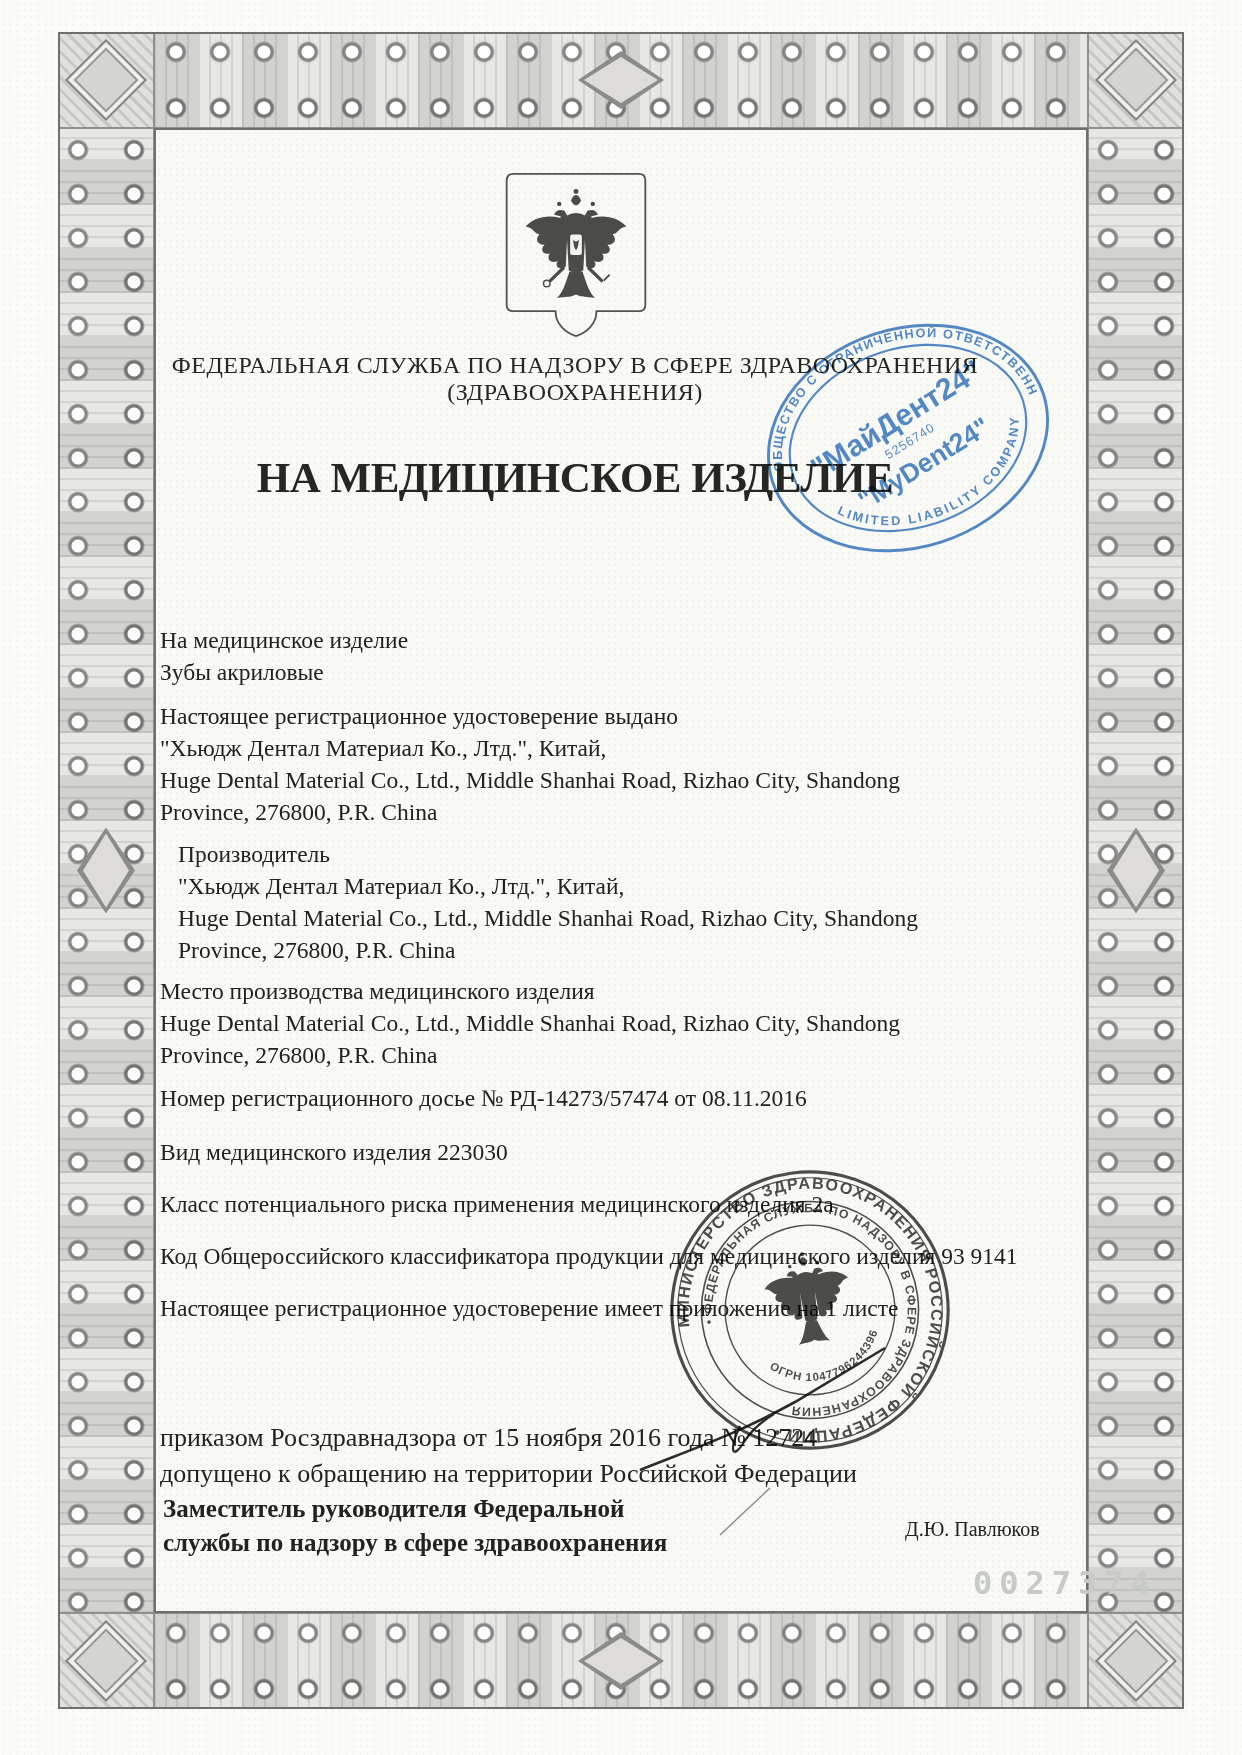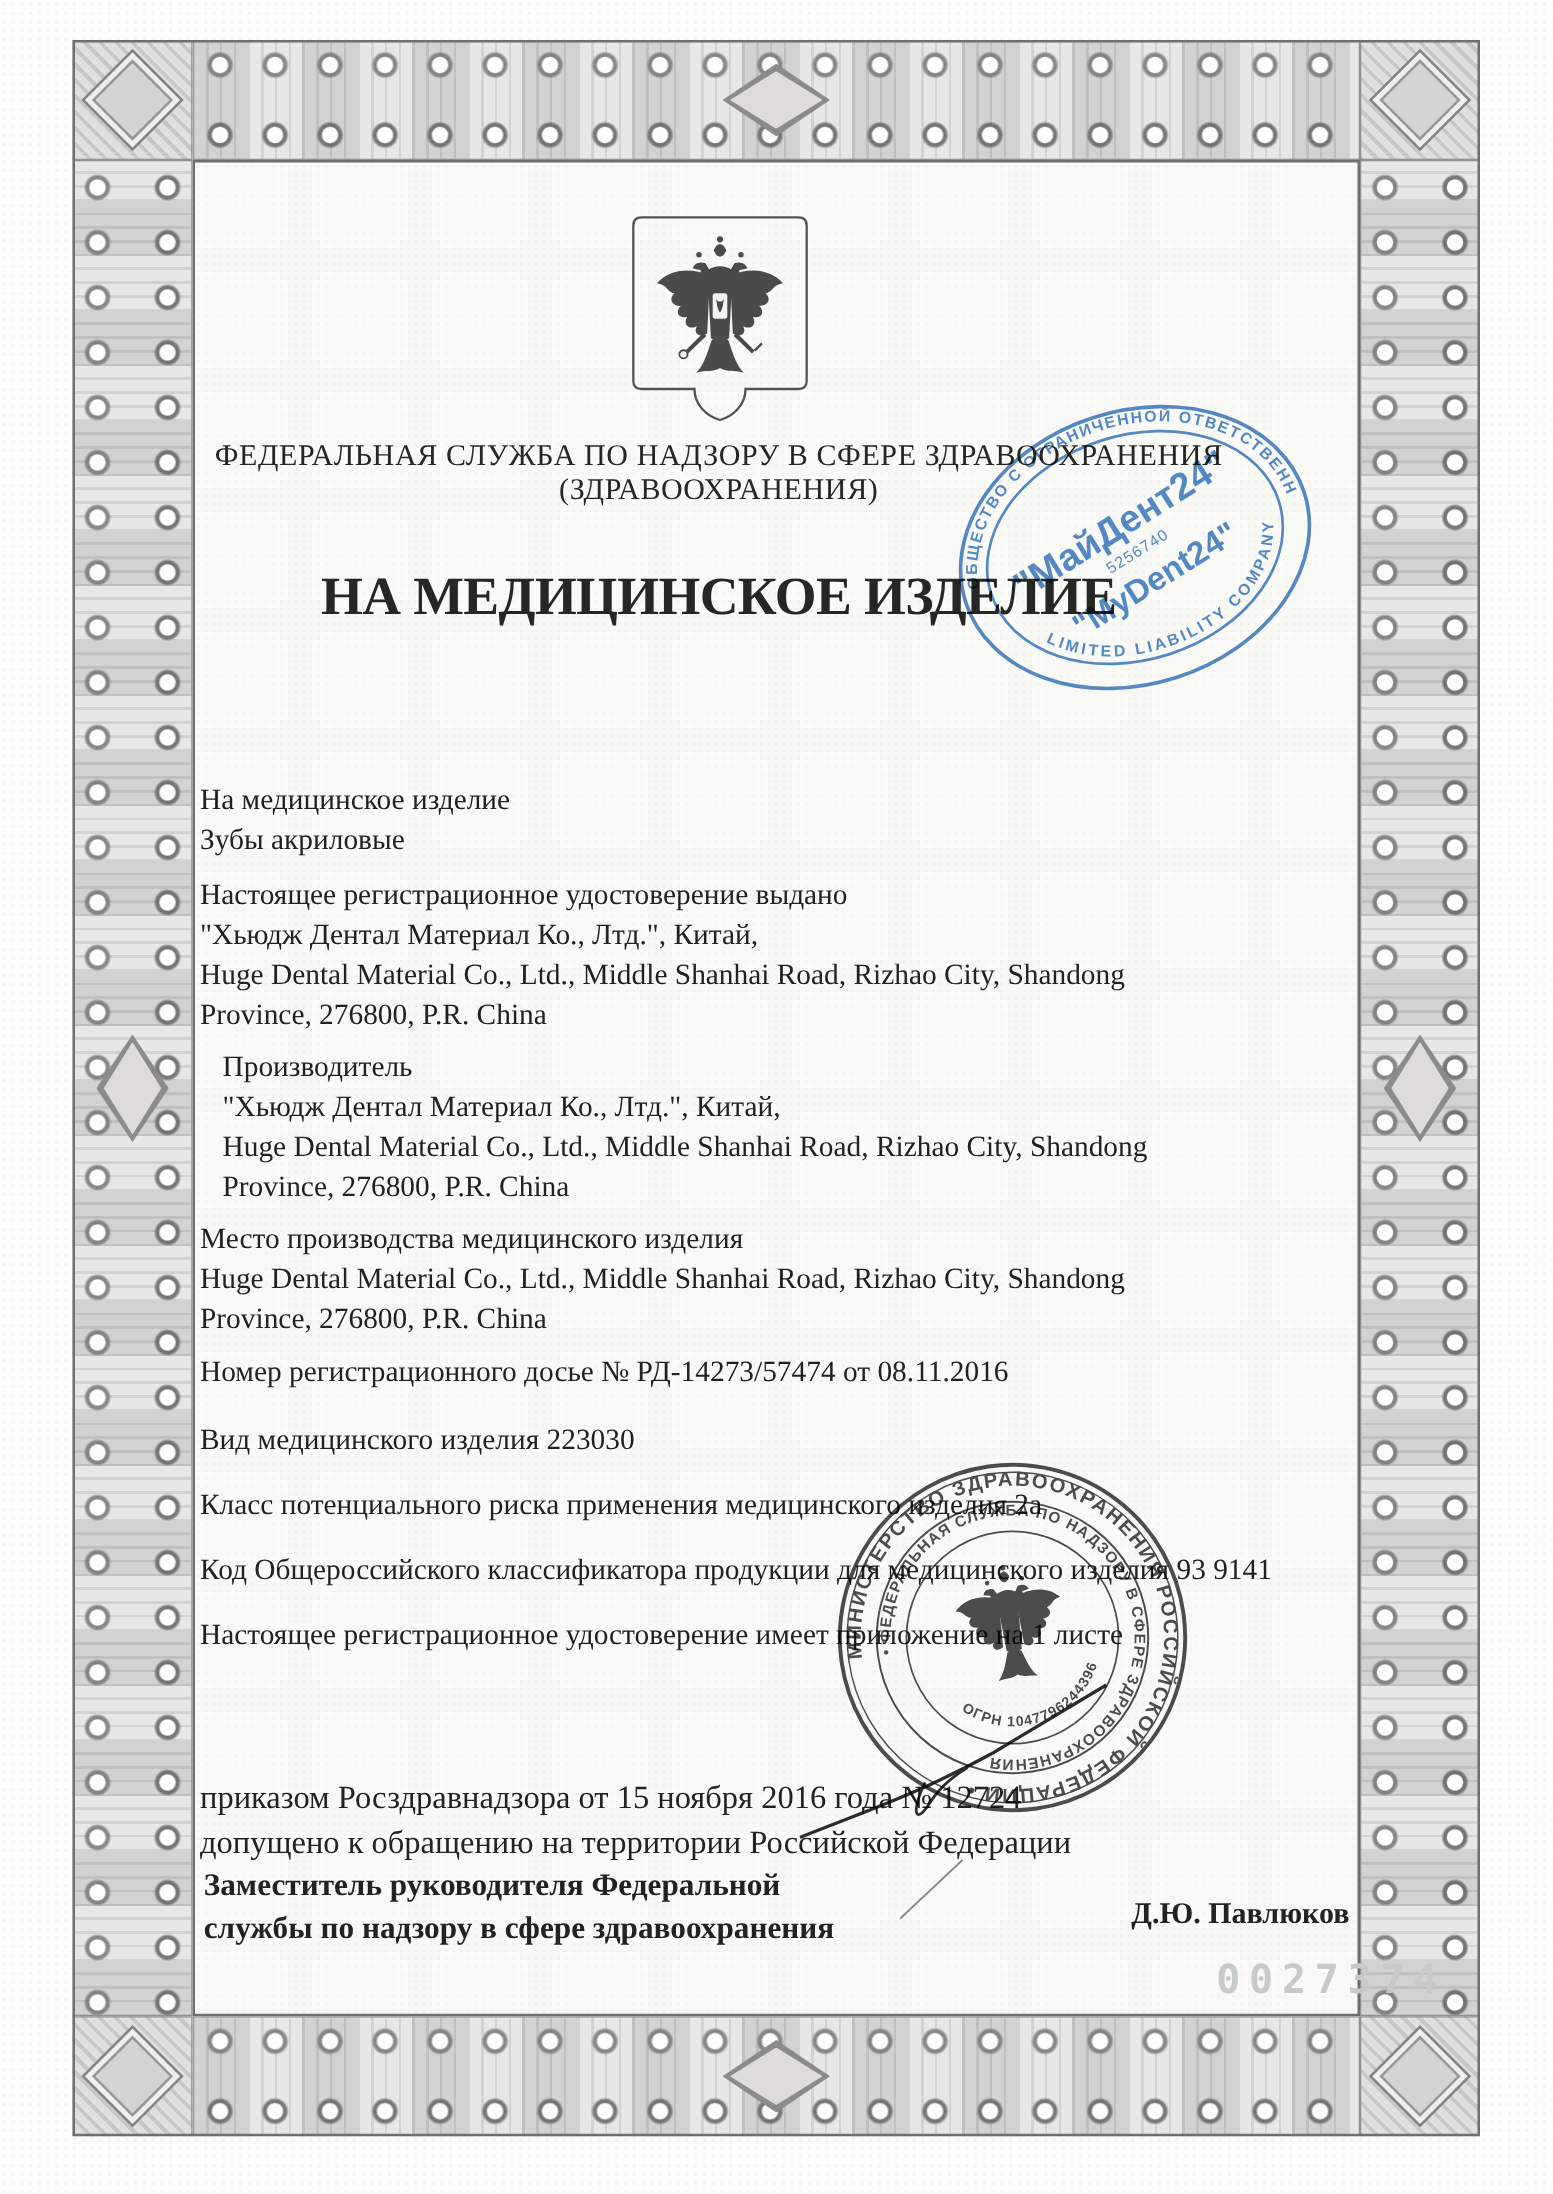--- a/index.html
+++ b/index.html
@@ -59,21 +59,21 @@
   .centerwrap{left:160px; width:830px; text-align:center;}
   .agency{font-size:24px; letter-spacing:.5px; color:#262622;}
   .title{font-size:43px; font-weight:bold; letter-spacing:-.5px; color:#262624; line-height:52px;}
   .daterow{left:330px; width:578px; display:flex; justify-content:space-between;
     font-size:29px; font-weight:bold; color:#21211e;}
   .t{font-size:23.5px; line-height:32px; color:#21211e;}
   .b{font-weight:normal;}
   .block .t{display:block;}
   .sig-title{font-size:25px; font-weight:bold; line-height:34px;}
   .order-t{font-size:26px; line-height:36px;}
-  .signer-name{font-size:24px; font-weight:bold; z-index:2;}
+  .signer-name{font-size:20px; font-weight:normal; z-index:2;}
   .serial{font-size:32px; font-weight:bold; letter-spacing:7px; color:#c6cbc5;
     font-family:"DejaVu Sans Mono","Liberation Mono",monospace; z-index:1;}
   
   .emblem{left:503px; top:168px; width:146px; height:182px; z-index:2;}
   .stamp-blue{left:752px; top:312px; width:312px; height:252px; z-index:4;
     transform:rotate(-18deg); opacity:.82; mix-blend-mode:multiply;}
   .stamp-round{left:662px; top:1162px; width:296px; height:296px; z-index:4;
     transform:rotate(-8deg); opacity:.92; mix-blend-mode:multiply;}
   .signature{left:600px; top:1330px; width:430px; height:255px; z-index:5; mix-blend-mode:multiply;}
 </style>

